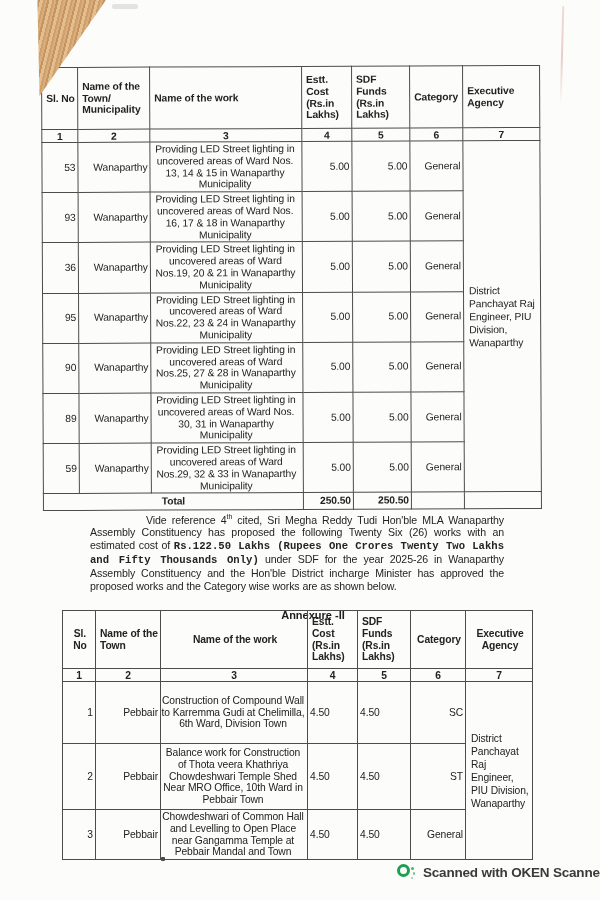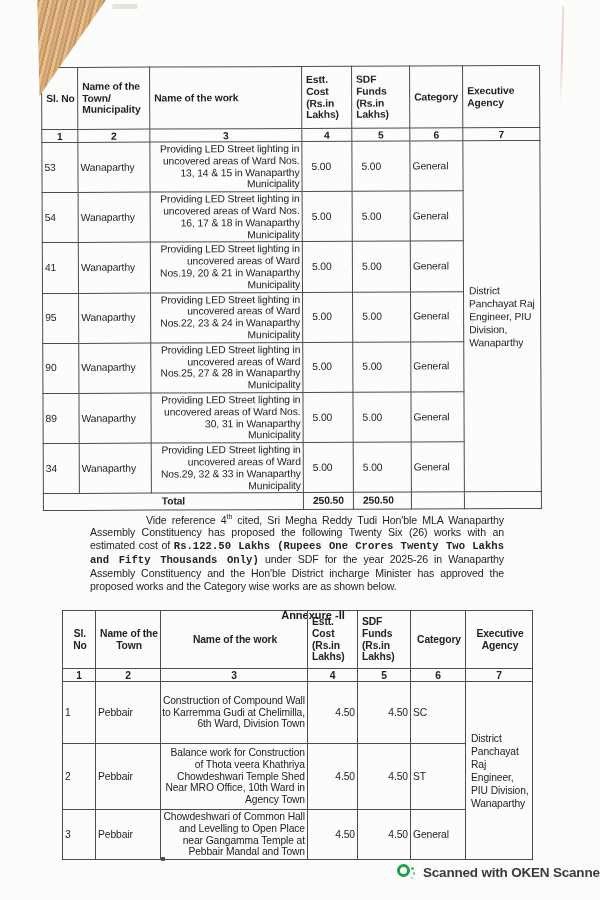--- a/index.html
+++ b/index.html
@@ -46,24 +46,24 @@
     padding:1px 2px;
     color:#222;
     overflow:hidden;
     letter-spacing:-0.1px;
   }
   th { font-weight:bold; text-align:left; padding-left:4px; }
   .t1 { position:absolute; left:42px; top:66px; width:498px; transform:rotate(-0.25deg); }
   .t2 { position:absolute; left:62px; top:610px; width:470px; }
 
   .num-row td { font-weight:bold; text-align:center; height:13px; line-height:11px; padding:0; }
-  .c-center { text-align:left; }
-  .c-money { text-align:left; padding-left:9px; }
-  .c-money2 { text-align:right; }
-  .c-work { text-align:right; padding-left:0; padding-right:2px; }
+  .c-center { text-align:right; }
+  .c-money { text-align:right; padding-left:9px; }
+  .c-money2 { text-align:left; }
+  .c-work { text-align:center; padding-left:0; padding-right:2px; }
   .c-exec { vertical-align:middle; padding-left:5px; line-height:13px; }
   .total-row td { font-weight:bold; height:17px; }
   .total-row .lbl { text-align:center; }
   .t1 .hdr { height:62px; }
   .t2 .hdr { height:58px; }
   .t1 .r { height:48px; }
   .t2 .r1 { height:62px; } .t2 .r2 { height:66px; } .t2 .r3 { height:50px; }
 
   
   .body-para {
@@ -136,29 +136,29 @@
   <tr class="r">
     <td class="c-center">53</td>
     <td class="c-center">Wanaparthy</td>
     <td class="c-work">Providing LED Street lighting in uncovered areas of Ward Nos. 13, 14 &amp; 15 in Wanaparthy Municipality</td>
     <td class="c-money">5.00</td>
     <td class="c-money">5.00</td>
     <td class="c-center">General</td>
     <td class="c-exec" rowspan="7">District Panchayat Raj Engineer, PIU Division, Wanaparthy</td>
   </tr>
   <tr class="r">
-    <td class="c-center">54</td>
+    <td class="c-center">93</td>
     <td class="c-center">Wanaparthy</td>
     <td class="c-work">Providing LED Street lighting in uncovered areas of Ward Nos. 16, 17 &amp; 18 in Wanaparthy Municipality</td>
     <td class="c-money">5.00</td>
     <td class="c-money">5.00</td>
     <td class="c-center">General</td>
   </tr>
   <tr class="r">
-    <td class="c-center">41</td>
+    <td class="c-center">36</td>
     <td class="c-center">Wanaparthy</td>
     <td class="c-work">Providing LED Street lighting in uncovered areas of Ward Nos.19, 20 &amp; 21 in Wanaparthy Municipality</td>
     <td class="c-money">5.00</td>
     <td class="c-money">5.00</td>
     <td class="c-center">General</td>
   </tr>
   <tr class="r">
     <td class="c-center">95</td>
     <td class="c-center">Wanaparthy</td>
     <td class="c-work">Providing LED Street lighting in uncovered areas of Ward Nos.22, 23 &amp; 24 in Wanaparthy Municipality</td>
@@ -176,21 +176,21 @@
   </tr>
   <tr class="r">
     <td class="c-center">89</td>
     <td class="c-center">Wanaparthy</td>
     <td class="c-work">Providing LED Street lighting in uncovered areas of Ward Nos. 30, 31 in Wanaparthy Municipality</td>
     <td class="c-money">5.00</td>
     <td class="c-money">5.00</td>
     <td class="c-center">General</td>
   </tr>
   <tr class="r">
-    <td class="c-center">34</td>
+    <td class="c-center">59</td>
     <td class="c-center">Wanaparthy</td>
     <td class="c-work">Providing LED Street lighting in uncovered areas of Ward Nos.29, 32 &amp; 33 in Wanaparthy Municipality</td>
     <td class="c-money">5.00</td>
     <td class="c-money">5.00</td>
     <td class="c-center">General</td>
   </tr>
   <tr class="total-row">
     <td class="lbl" colspan="3">Total</td>
     <td class="c-money">250.50</td>
     <td class="c-money">250.50</td>
@@ -210,21 +210,21 @@
       <col style="width:65px">
       <col style="width:147px">
     <col style="width:50px">
       <col style="width:53px">
       <col style="width:55px">
       <col style="width:67px">
   </colgroup>
   <tbody>
       <tr class="hdr">
     <th class="c-center" style="text-align:center">Sl. No</th>
-    <th style="text-align:center">Name of the Town</th>
+    <th style="text-align:left">Name of the Town</th>
     <th style="text-align:center">Name of the work</th>
     <th>Estt. Cost (Rs.in Lakhs)</th>
     <th>SDF Funds (Rs.in Lakhs)</th>
     <th style="text-align:center">Category</th>
     <th style="text-align:center">Executive Agency</th>
   </tr>
   <tr class="num-row">
     <td>1</td>
     <td>2</td>
     <td>3</td>
@@ -238,21 +238,21 @@
     <td class="c-center">Pebbair</td>
     <td class="c-work">Construction of Compound Wall to Karremma Gudi at Chelimilla, 6th Ward, Division Town</td>
     <td class="c-money2">4.50</td>
     <td class="c-money2">4.50</td>
     <td class="c-center">SC</td>
     <td class="c-exec" rowspan="3">District Panchayat Raj Engineer, PIU Division, Wanaparthy</td>
   </tr>
   <tr class="r2">
     <td class="c-center">2</td>
     <td class="c-center">Pebbair</td>
-    <td class="c-work">Balance work for Construction of Thota veera Khathriya Chowdeshwari Temple Shed Near MRO Office, 10th Ward in Agency Town</td>
+    <td class="c-work">Balance work for Construction of Thota veera Khathriya Chowdeshwari Temple Shed Near MRO Office, 10th Ward in Pebbair Town</td>
     <td class="c-money2">4.50</td>
     <td class="c-money2">4.50</td>
     <td class="c-center">ST</td>
   </tr>
   <tr class="r3">
     <td class="c-center">3</td>
     <td class="c-center">Pebbair</td>
     <td class="c-work">Chowdeshwari of Common Hall and Levelling to Open Place near Gangamma Temple at Pebbair Mandal and Town</td>
     <td class="c-money2">4.50</td>
     <td class="c-money2">4.50</td>

